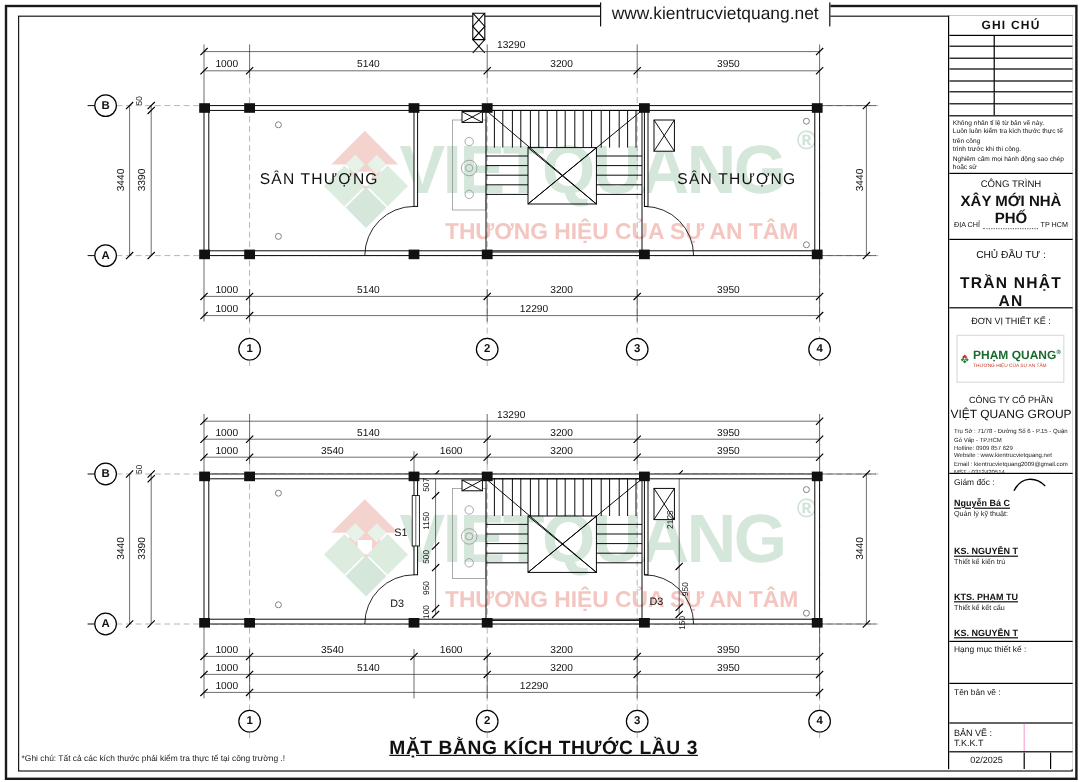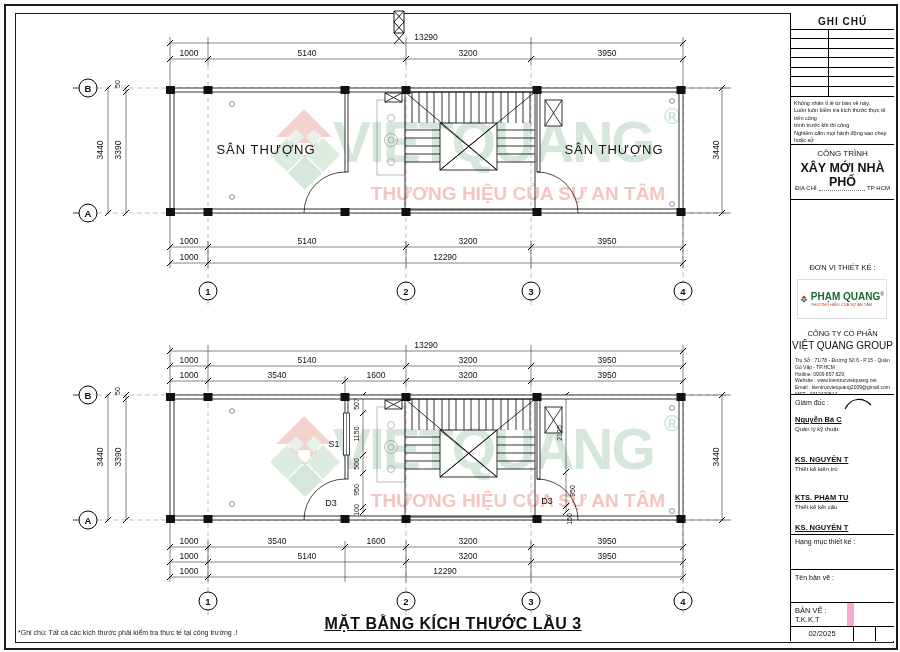--- a/index.html
+++ b/index.html
@@ -176,20 +176,21 @@
       <path d="M346.5,413V455" stroke="#000" stroke-width="0.5"></path>
     </g>
 
     <g stroke="#000" stroke-width="0.8">
       <path d="M73,88h7M73,213h7M73,395h7M73,520h7"></path>
     </g>
   </svg>
 
   <div class="frame-outer"></div>
   <div class="frame-inner"></div>
+  <div class="urlbox">www.kientrucvietquang.net</div>
 
   <div class="dim" style="left:426px;top:42px;">13290</div>
   <div class="dim" style="left:189px;top:58px;">1000</div>
   <div class="dim" style="left:307px;top:58px;">5140</div>
   <div class="dim" style="left:468px;top:58px;">3200</div>
   <div class="dim" style="left:607px;top:58px;">3950</div>
   <div class="dim" style="left:189px;top:246px;">1000</div>
   <div class="dim" style="left:307px;top:246px;">5140</div>
   <div class="dim" style="left:468px;top:246px;">3200</div>
   <div class="dim" style="left:607px;top:246px;">3950</div>
@@ -284,20 +285,24 @@
     </div>
     <div class="sec" style="top:132px;height:55px;">
       <div class="abs ctr" style="top:4px;width:100%;font-size:8px;">CÔNG TRÌNH</div>
       <div class="abs ctr" style="top:16px;width:100%;font-size:12.5px;font-weight:bold;">XÂY MỚI NHÀ PHỐ</div>
       <div class="abs" style="top:38px;left:4px;right:4px;display:flex;align-items:flex-end;font-size:6px;">
         <span>ĐỊA CHỈ</span>
         <span class="dots"></span>
         <span>TP HCM</span>
       </div>
     </div>
+    <div class="sec" style="top:187px;height:57px;">
+      <div class="abs ctr" style="top:7px;width:100%;font-size:8.5px;">CHỦ ĐẦU TƯ :</div>
+      <div class="abs ctr" style="top:28px;width:100%;font-size:13px;font-weight:bold;letter-spacing:1px;">TRẦN NHẬT AN</div>
+    </div>
     <div class="sec" style="top:244px;height:138px;">
       <div class="abs ctr" style="top:6px;width:100%;font-size:7.5px;">ĐƠN VỊ THIẾT KẾ :</div>
       <div class="abs" style="top:22px;left:6px;width:90px;height:40px;border:1px solid #ddd;background:#fff;display:flex;align-items:center;padding:2px;box-sizing:border-box;">
         <svg width="26" height="26" viewBox="0 0 40 40">
           <polygon points="20,2 33,15 27,15 27,24 13,24 13,15 7,15" fill="#c43a30"></polygon>
           <rect x="17" y="16" width="6" height="6" fill="#fff"></rect>
           <polygon points="3,24 10,17 17,24 10,31" fill="#2e8a3c"></polygon>
           <polygon points="23,24 30,17 37,24 30,31" fill="#2e8a3c"></polygon>
           <polygon points="13,32 20,25 27,32 20,39" fill="#1f6b2d"></polygon>
         </svg>
@@ -330,21 +335,21 @@
       <div class="abs signname" style="top:128px;left:4px;">KS. NGUYỄN T</div>
     </div>
     <div class="sec" style="top:522px;height:35px;">
       <div class="abs lbl7" style="top:3px;left:4px;">Hạng mục thiết kế :</div>
       <div class="abs ctr" style="top:15px;width:100%;font-size:10.5px;font-weight:bold;letter-spacing:1px;margin-top:47px;">KT-KC-DN</div>
     </div>
     <div class="sec" style="top:557px;height:33px;">
       <div class="abs lbl7" style="top:4px;left:4px;">Tên bản vẽ :</div>
     </div>
     <div class="sec" style="top:590px;height:24px;display:flex;">
-      <div style="width:63px;border-right:7px solid #f9a8d4;display:flex;align-items:center;padding-left:4px;font-size:7.5px;box-sizing:border-box;">BẢN VẼ : T.K.K.T</div>
+      <div style="width:63px;border-right:1px solid #f9a8d4;display:flex;align-items:center;padding-left:4px;font-size:7.5px;box-sizing:border-box;">BẢN VẼ : T.K.K.T</div>
       <div style="flex:1;"></div>
     </div>
     <div class="sec" style="top:614px;height:14px;border-bottom:none;display:flex;">
       <div class="ctr" style="width:63px;border-right:1px solid #000;font-size:7.5px;line-height:13px;box-sizing:border-box;">02/2025</div>
       <div style="width:22px;border-right:1px solid #000;box-sizing:border-box;"></div>
       <div style="flex:1;"></div>
     </div>
   </div>
 
 </div>

